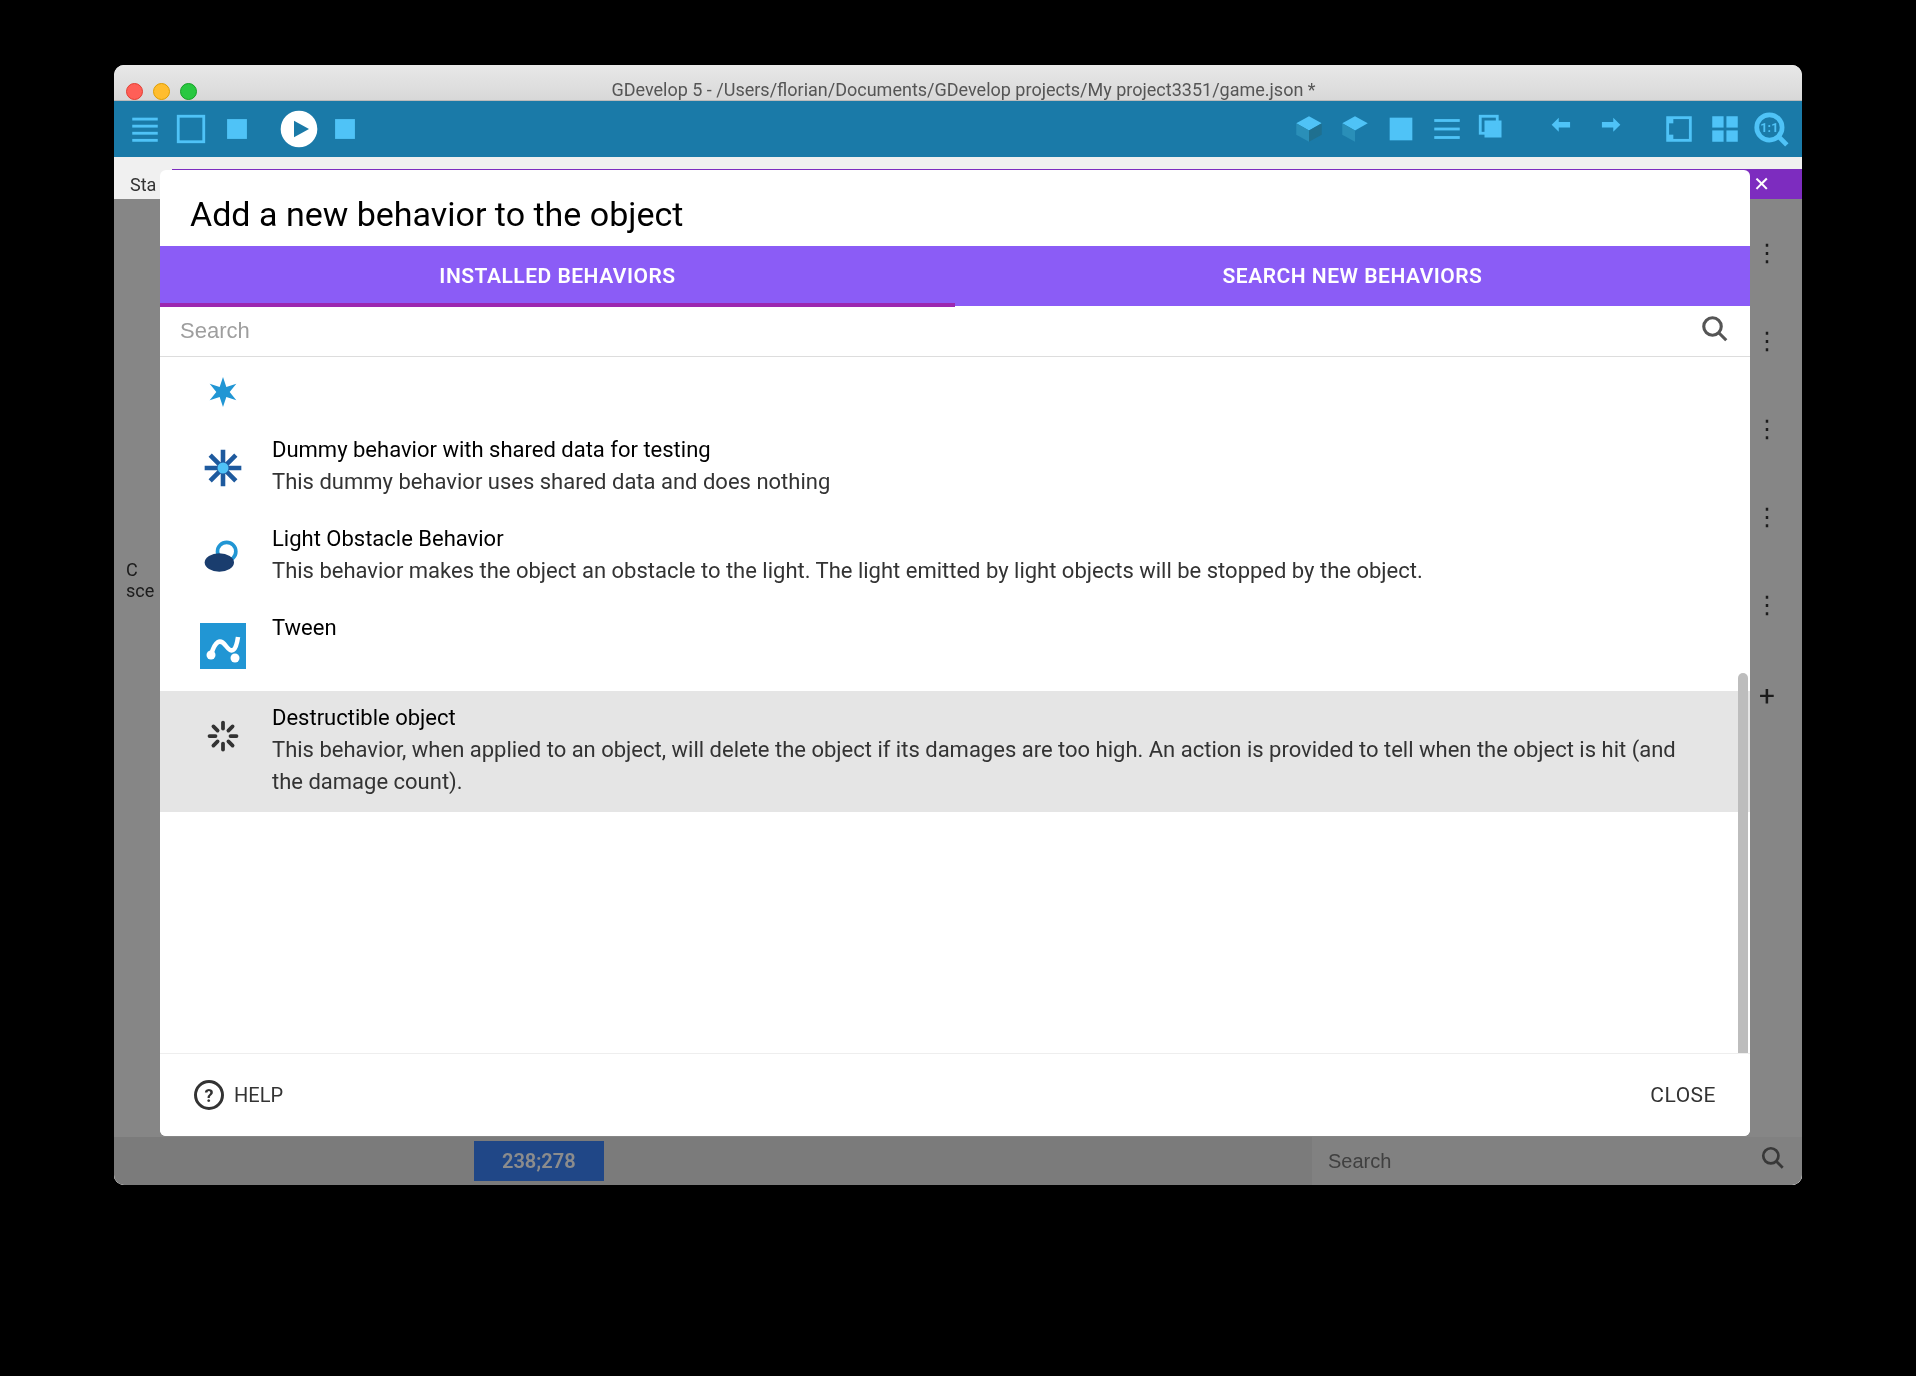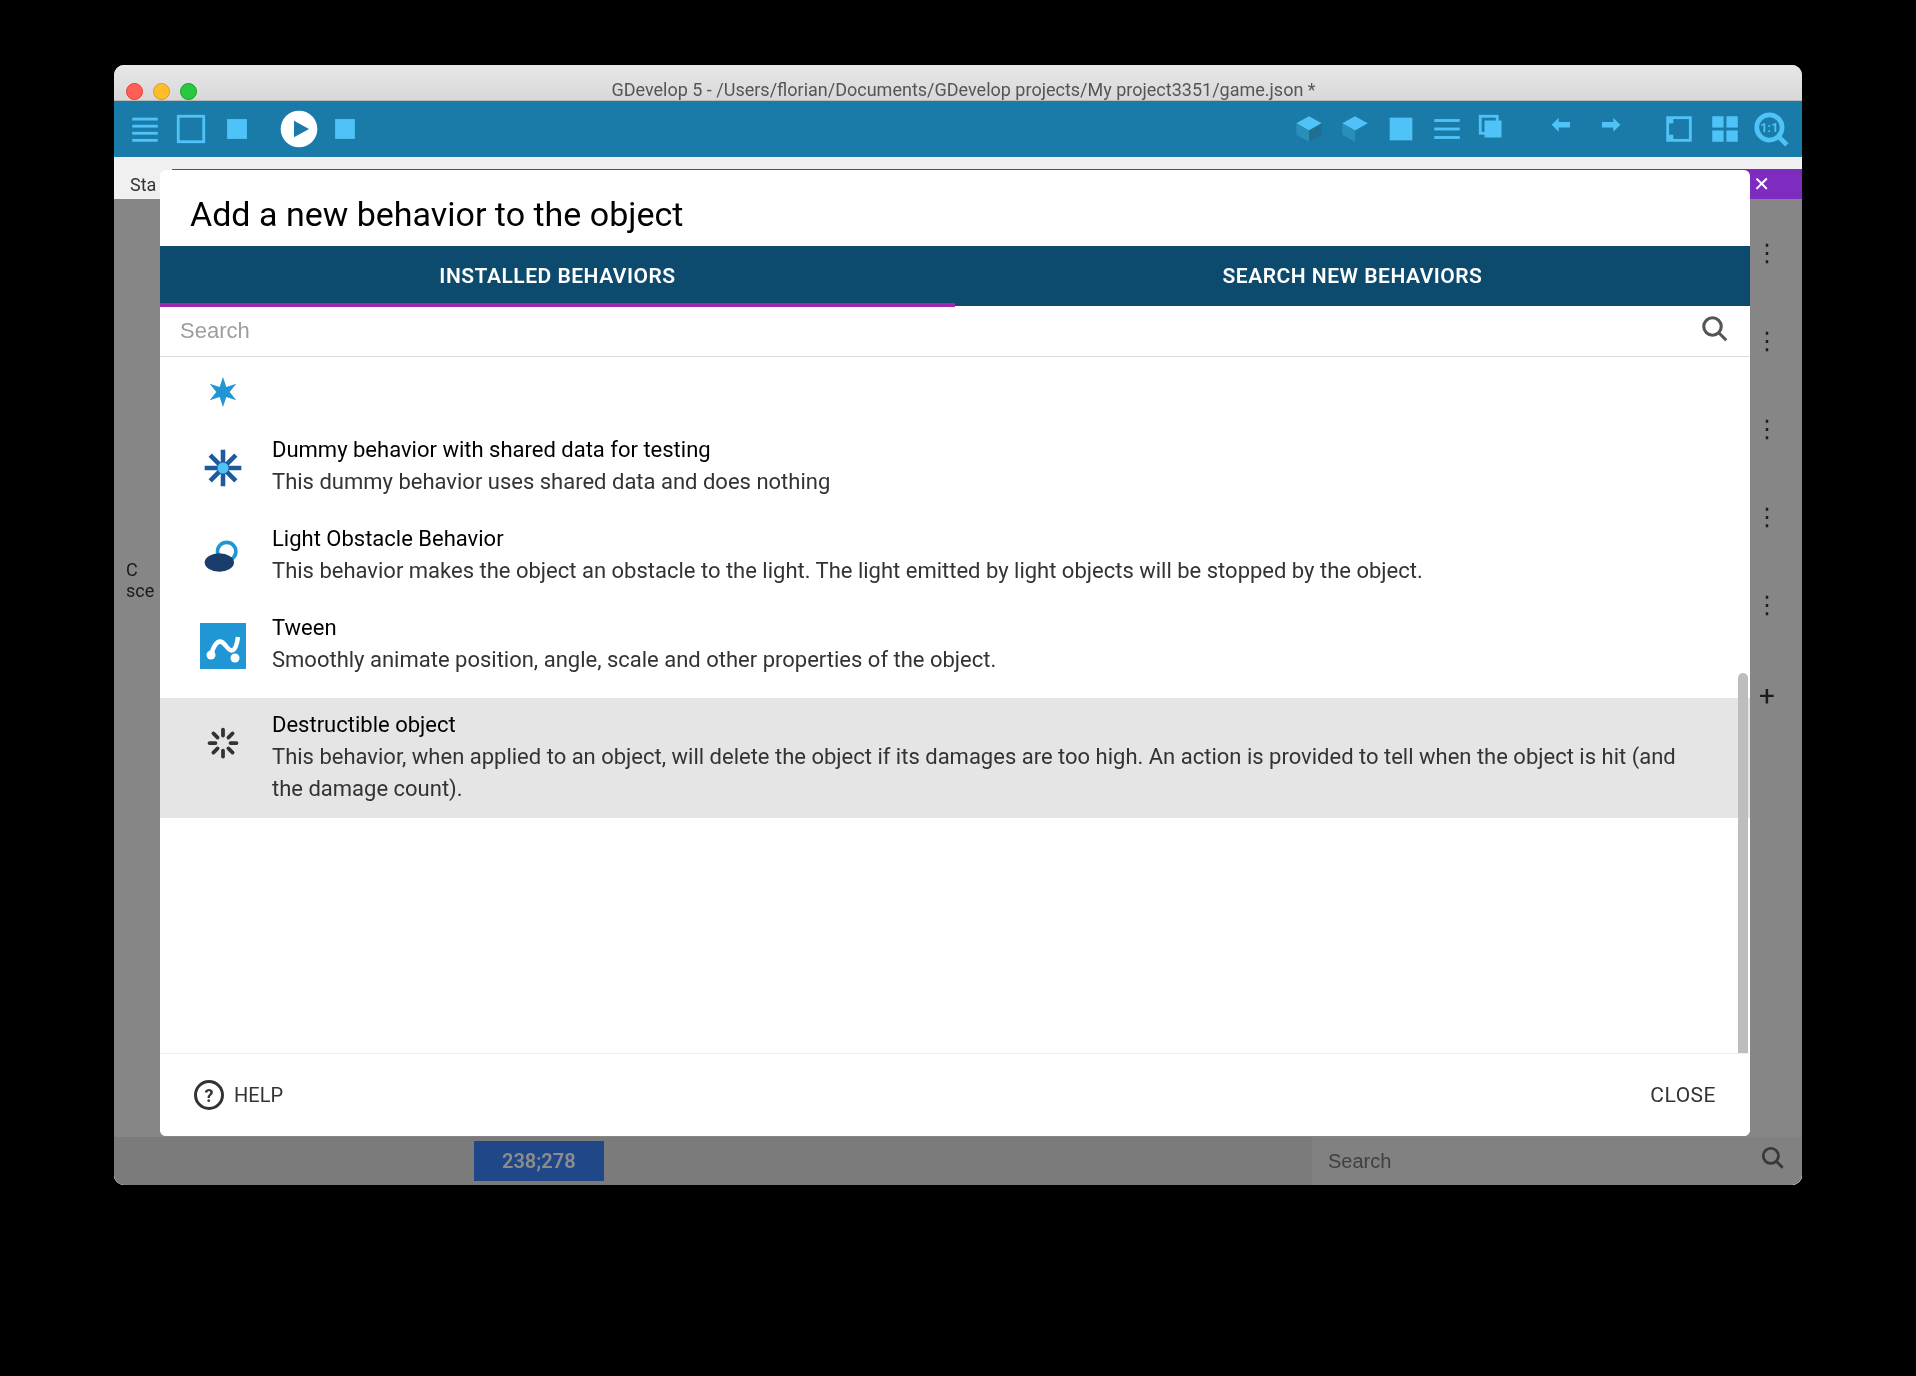--- a/index.html
+++ b/index.html
@@ -149,21 +149,21 @@
   overflow: hidden;
 }
 .modal-title {
   padding: 24px 30px 12px;
   font-size: 34px;
   font-weight: 400;
   color: #000;
 }
 .modal-tabs {
   display: flex;
-  background: #0c4a6e;
+  background: #8b5cf6;
   height: 60px;
 }
 .modal-tab {
   flex: 1;
   display: flex;
   align-items: center;
   justify-content: center;
   color: #fff;
   font-size: 21px;
   font-weight: 600;
@@ -477,21 +477,20 @@
     <div class="list-item">
       <div class="item-icon" style="background:#2196d4;">
         <svg width="36" height="36" viewBox="0 0 24 24">
             <path d="M4 18 Q8 4 14 12 T22 6" fill="none" stroke="#fff" stroke-width="3"></path>
             <circle cx="4" cy="18" r="3" fill="#fff"></circle>
             <circle cx="20" cy="20" r="3" fill="#fff"></circle>
           </svg>
       </div>
       <div class="item-text">
         <div class="item-title">Tween</div>
-        <div class="item-desc">Smoothly animate position, angle, scale and other properties of the object.</div>
       </div>
     </div>
 
     <div class="list-item selected">
       <div class="item-icon">
         <svg width="36" height="36" viewBox="0 0 24 24">
             <g stroke="#333" stroke-width="2.5" stroke-linecap="round">
               <line x1="12" y1="3" x2="12" y2="7"></line>
               <line x1="12" y1="17" x2="12" y2="21"></line>
               <line x1="3" y1="12" x2="7" y2="12"></line>

